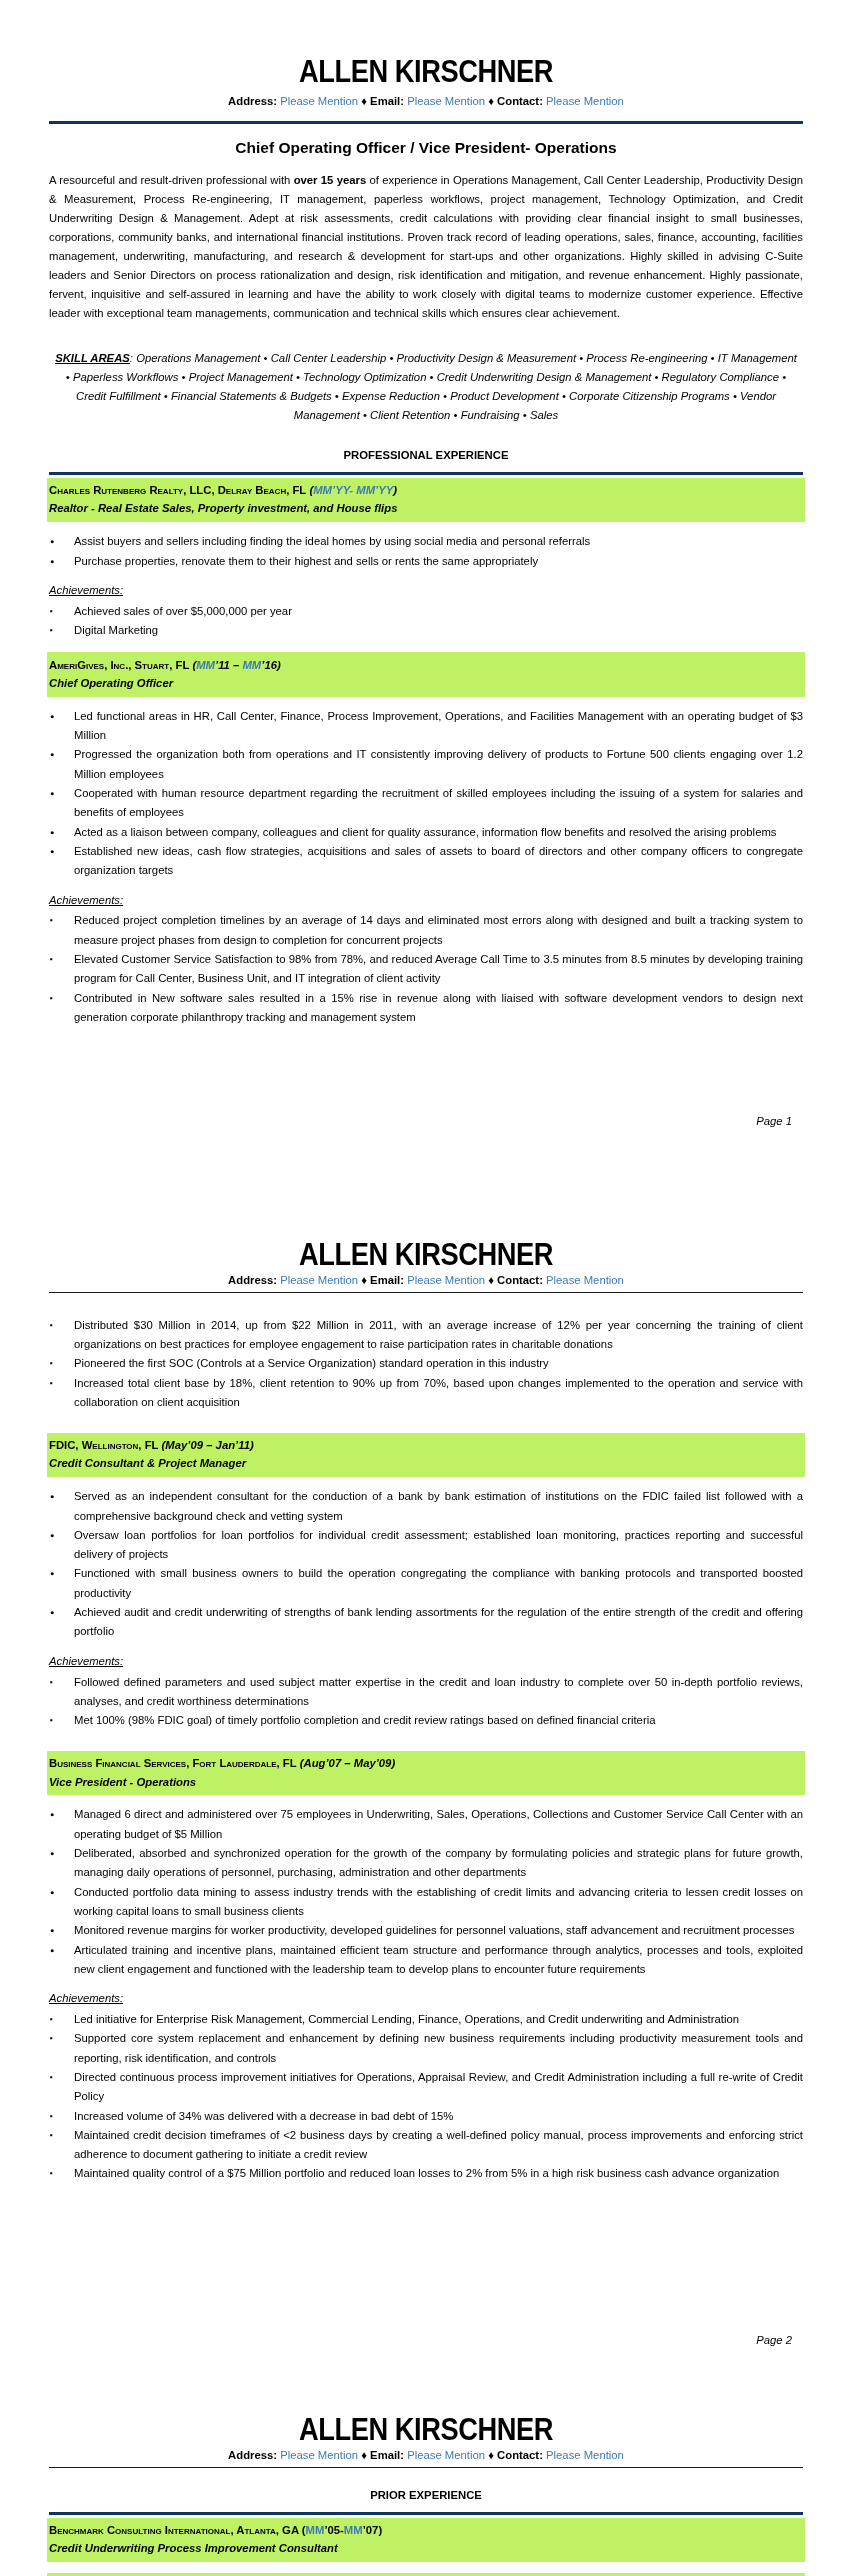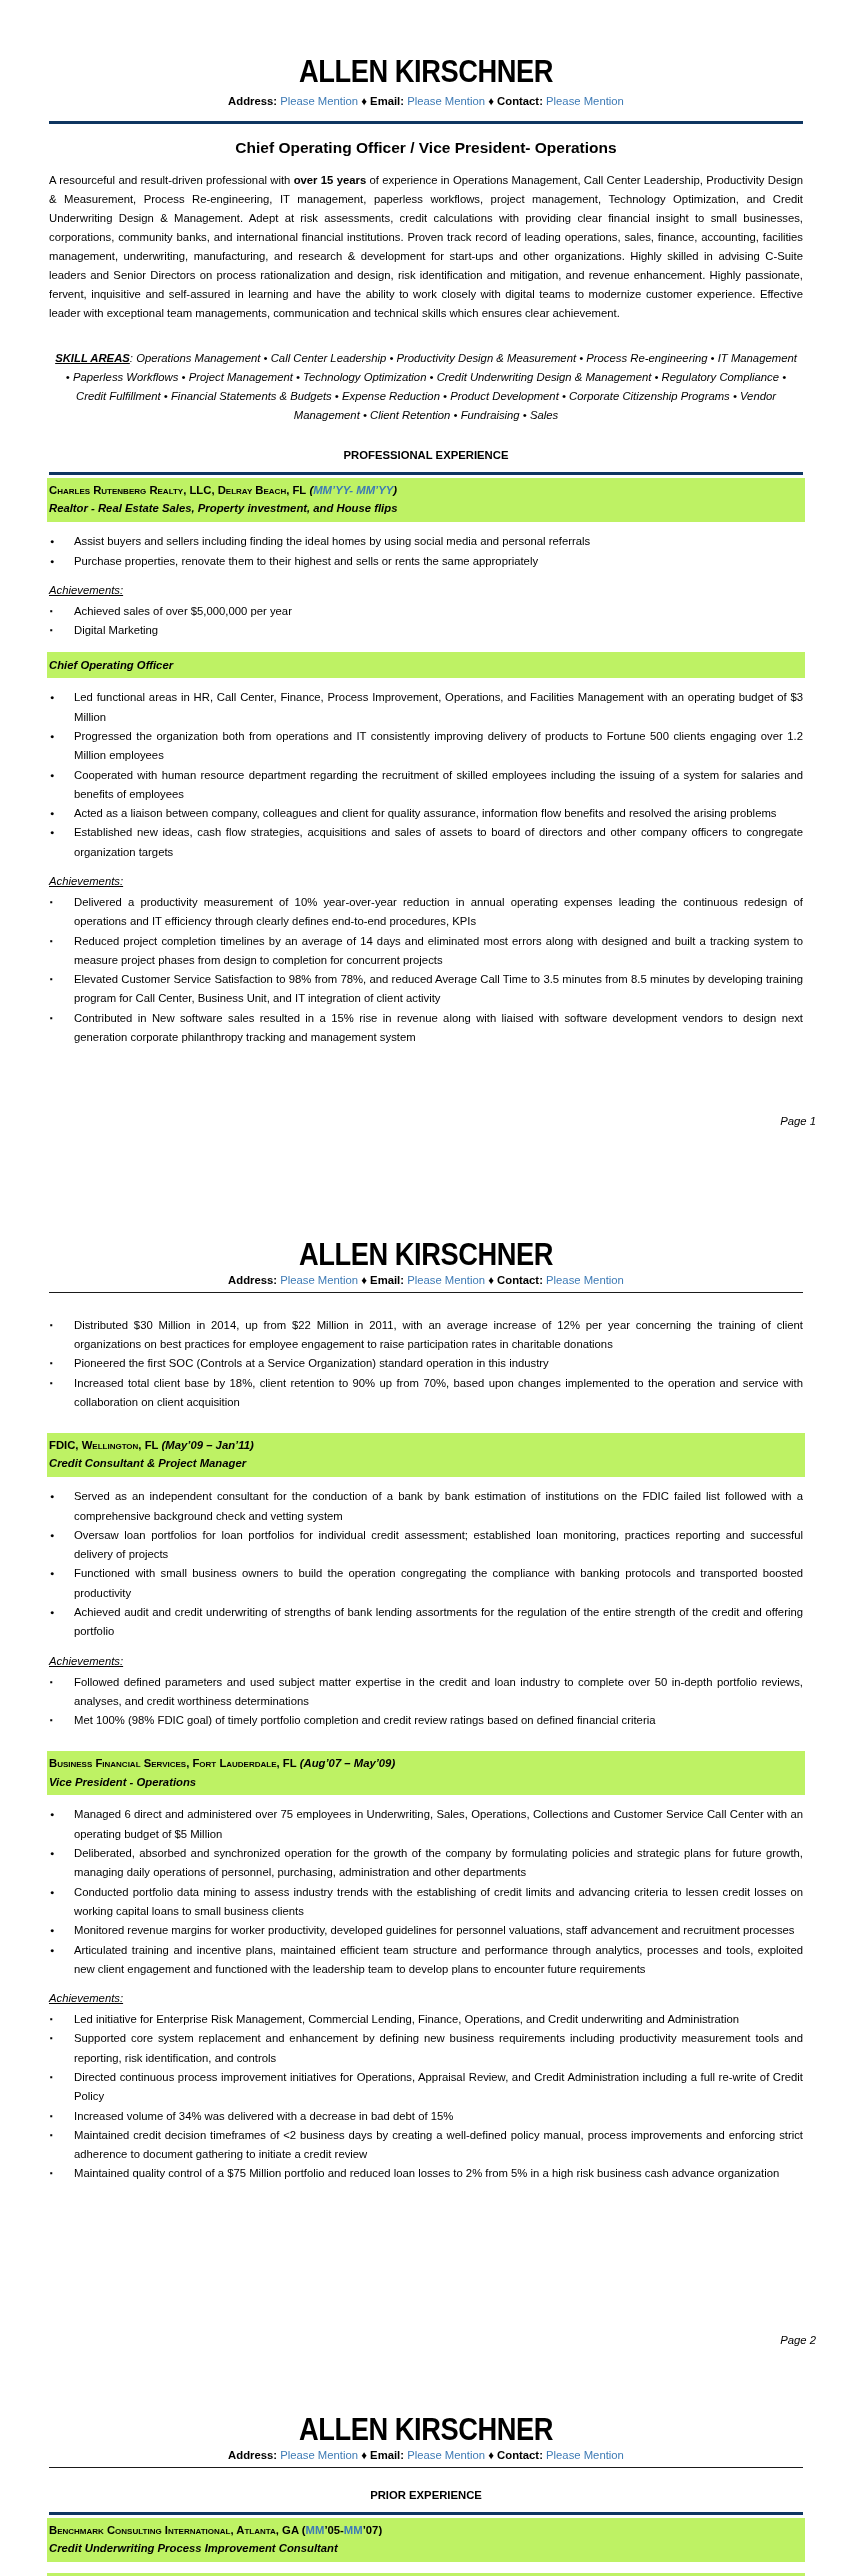--- a/index.html
+++ b/index.html
@@ -26,21 +26,21 @@
   .dates { font-style: italic; font-variant: normal; }
   .ph { color: #3d7ab5; }
   .role { font-size: 11.3px; font-weight: bold; font-style: italic; line-height: 18.5px; }
   ul { margin: 0; padding: 0; list-style: none; }
   li { position: relative; padding-left: 25px; font-size: 11.3px; line-height: 19.3px; text-align: justify; }
   ul.round li::before { content: "\25CF"; position: absolute; left: 1px; top: 0; font-size: 7.2px; }
   ul.square li::before { content: "\25AA"; position: absolute; left: 1px; top: 0; font-size: 8.2px; }
   .resp { margin-top: 10.3px; margin-bottom: 11.3px; }
   .ach-label { font-size: 11.3px; font-style: italic; text-decoration: underline; line-height: 17.5px; margin-bottom: 2.1px; }
   .ach { margin-bottom: 13.4px; }
-  .page-num { position: absolute; right: 36px; font-size: 11.3px; font-style: italic; }
+  .page-num { position: absolute; right: 60px; font-size: 11.3px; font-style: italic; }
   #page1 .page-num { top: 1115px; }
   #page2 .page-num { top: 1128px; }
 </style>
 </head>
 <body>
 
 <div class="page" id="page1">
   <h1 class="name">ALLEN KIRSCHNER</h1>
   <div class="contact">
     <b>Address:</b>
@@ -71,32 +71,32 @@
     <li>Assist buyers and sellers including finding the ideal homes by using social media and personal referrals</li>
     <li>Purchase properties, renovate them to their highest and sells or rents the same appropriately</li>
   </ul>
   <div class="ach-label">Achievements:</div>
   <ul class="square ach" style="margin-bottom:12px">
     <li>Achieved sales of over $5,000,000 per year</li>
     <li>Digital Marketing</li>
   </ul>
 
   <div class="job-band">
+    <div class="company"><span>AmeriGives, Inc., Stuart, FL</span><span class="dates"> (</span><span class="dates ph">MM</span><span class="dates">’11 – </span><span class="dates ph">MM</span><span class="dates">’16)</span></div>
     <div class="role">Chief Operating Officer</div>
   </div>
   <ul class="round resp">
     <li>Led functional areas in HR, Call Center, Finance, Process Improvement, Operations, and Facilities Management with an operating budget of $3 Million</li>
     <li>Progressed the organization both from operations and IT consistently improving delivery of products to Fortune 500 clients engaging over 1.2 Million employees</li>
     <li>Cooperated with human  resource department regarding the recruitment of skilled employees including the issuing of a system for salaries and benefits of employees</li>
     <li>Acted as a liaison between company, colleagues and client for quality assurance, information flow benefits and resolved the arising problems</li>
     <li>Established new ideas, cash flow strategies, acquisitions and sales of assets to board of directors and other company officers to congregate organization targets</li>
   </ul>
   <div class="ach-label">Achievements:</div>
   <ul class="square">
-    <li>Delivered a productivity measurement of 10% year-over-year reduction in annual operating expenses leading the continuous redesign of operations and IT efficiency through clearly defines end-to-end procedures, KPIs</li>
     <li>Reduced project completion timelines by an average of 14 days and eliminated most errors along with designed and built a tracking system to measure project phases from design to completion for concurrent projects</li>
     <li>Elevated Customer Service Satisfaction to 98% from 78%, and reduced Average Call Time to 3.5 minutes from 8.5 minutes by developing training program for Call Center, Business Unit, and IT integration of client activity</li>
     <li>Contributed in New software sales resulted in a 15% rise in revenue along with liaised with software development vendors to design next generation corporate philanthropy tracking and management system</li>
   </ul>
 
   <div class="page-num">Page 1</div>
 </div>
 
 <div class="page" id="page2">
   <h1 class="name">ALLEN KIRSCHNER</h1>

